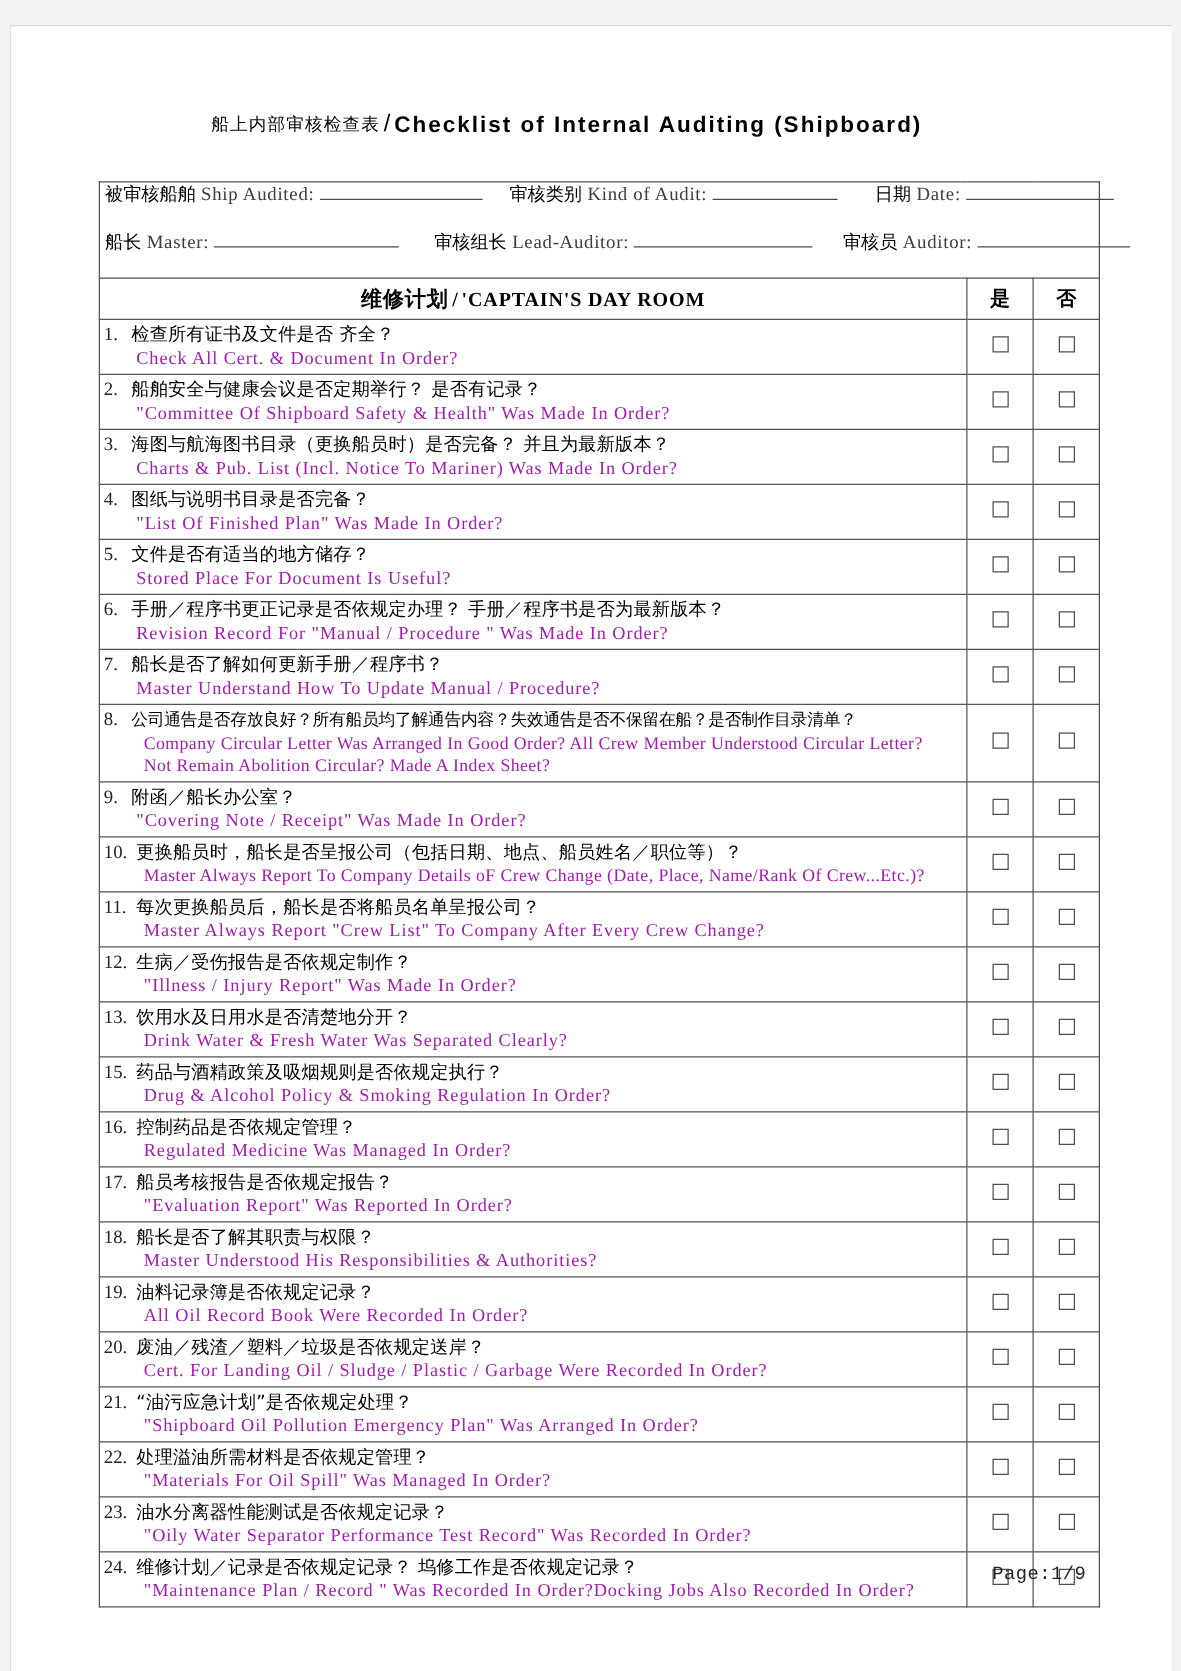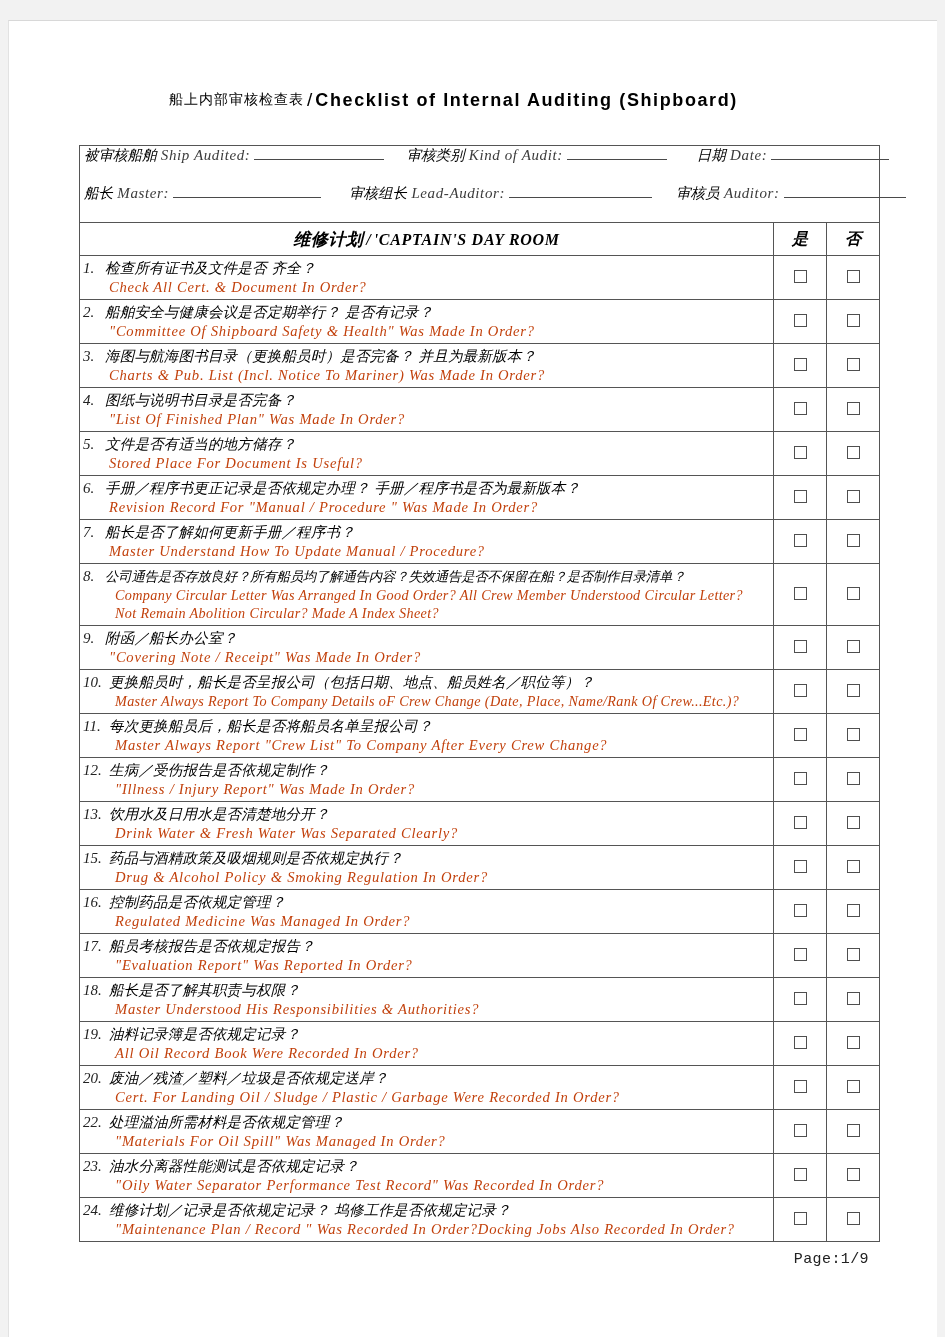--- a/index.html
+++ b/index.html
@@ -59,21 +59,20 @@
   }
 
   
   #sheet {
     position: absolute;
     left: 70px;
     top: 124px;
     width: 800px;
     border-collapse: collapse;
     table-layout: fixed;
-    font-style: italic;
   }
   #sheet td {
     border: 1px solid #555;
     padding: 0;
     vertical-align: middle;
   }
 
   
   .meta-cell {
     height: 76px;
@@ -166,21 +165,21 @@
   .q-cn.tight { font-size: 13.4px; letter-spacing: -0.2px; }
   .q-line-en {
     white-space: nowrap;
     line-height: 18px;
     padding-left: 26px;
   }
   .q-line-en.ind { padding-left: 32px; }
   .q-en {
     font-family: "Liberation Serif", "DejaVu Serif", serif;
     font-size: 14.6px;
-    color: #c2410c;
+    color: #a21caf;
     letter-spacing: 0.75px;
   }
   .q-en.tight { letter-spacing: 0.35px; font-size: 14.2px; }
 
   .cb-cell {
     text-align: center;
     vertical-align: middle;
   }
   .checkbox {
     display: inline-block;
@@ -383,20 +382,28 @@
         <tr>
           <td class="q-cell">
             <div class="q-line-cn"><span class="q-num wide">20.</span><span class="q-cn">废油／残渣／塑料／垃圾是否依规定送岸？</span></div>
             <div class="q-line-en ind"><span class="q-en">Cert. For Landing Oil / Sludge / Plastic / Garbage Were Recorded In Order?</span></div>
           </td>
           <td class="cb-cell"><span class="checkbox"></span></td>
           <td class="cb-cell"><span class="checkbox"></span></td>
         </tr>
         <tr>
           <td class="q-cell">
+            <div class="q-line-cn"><span class="q-num wide">21.</span><span class="q-cn">“油污应急计划”是否依规定处理？</span></div>
+            <div class="q-line-en ind"><span class="q-en">"Shipboard Oil Pollution Emergency Plan" Was Arranged In Order?</span></div>
+          </td>
+          <td class="cb-cell"><span class="checkbox"></span></td>
+          <td class="cb-cell"><span class="checkbox"></span></td>
+        </tr>
+        <tr>
+          <td class="q-cell">
             <div class="q-line-cn"><span class="q-num wide">22.</span><span class="q-cn">处理溢油所需材料是否依规定管理？</span></div>
             <div class="q-line-en ind"><span class="q-en">"Materials For Oil Spill" Was Managed In Order?</span></div>
           </td>
           <td class="cb-cell"><span class="checkbox"></span></td>
           <td class="cb-cell"><span class="checkbox"></span></td>
         </tr>
         <tr>
           <td class="q-cell">
             <div class="q-line-cn"><span class="q-num wide">23.</span><span class="q-cn">油水分离器性能测试是否依规定记录？</span></div>
             <div class="q-line-en ind"><span class="q-en">"Oily Water Separator Performance Test Record" Was Recorded In Order?</span></div>

